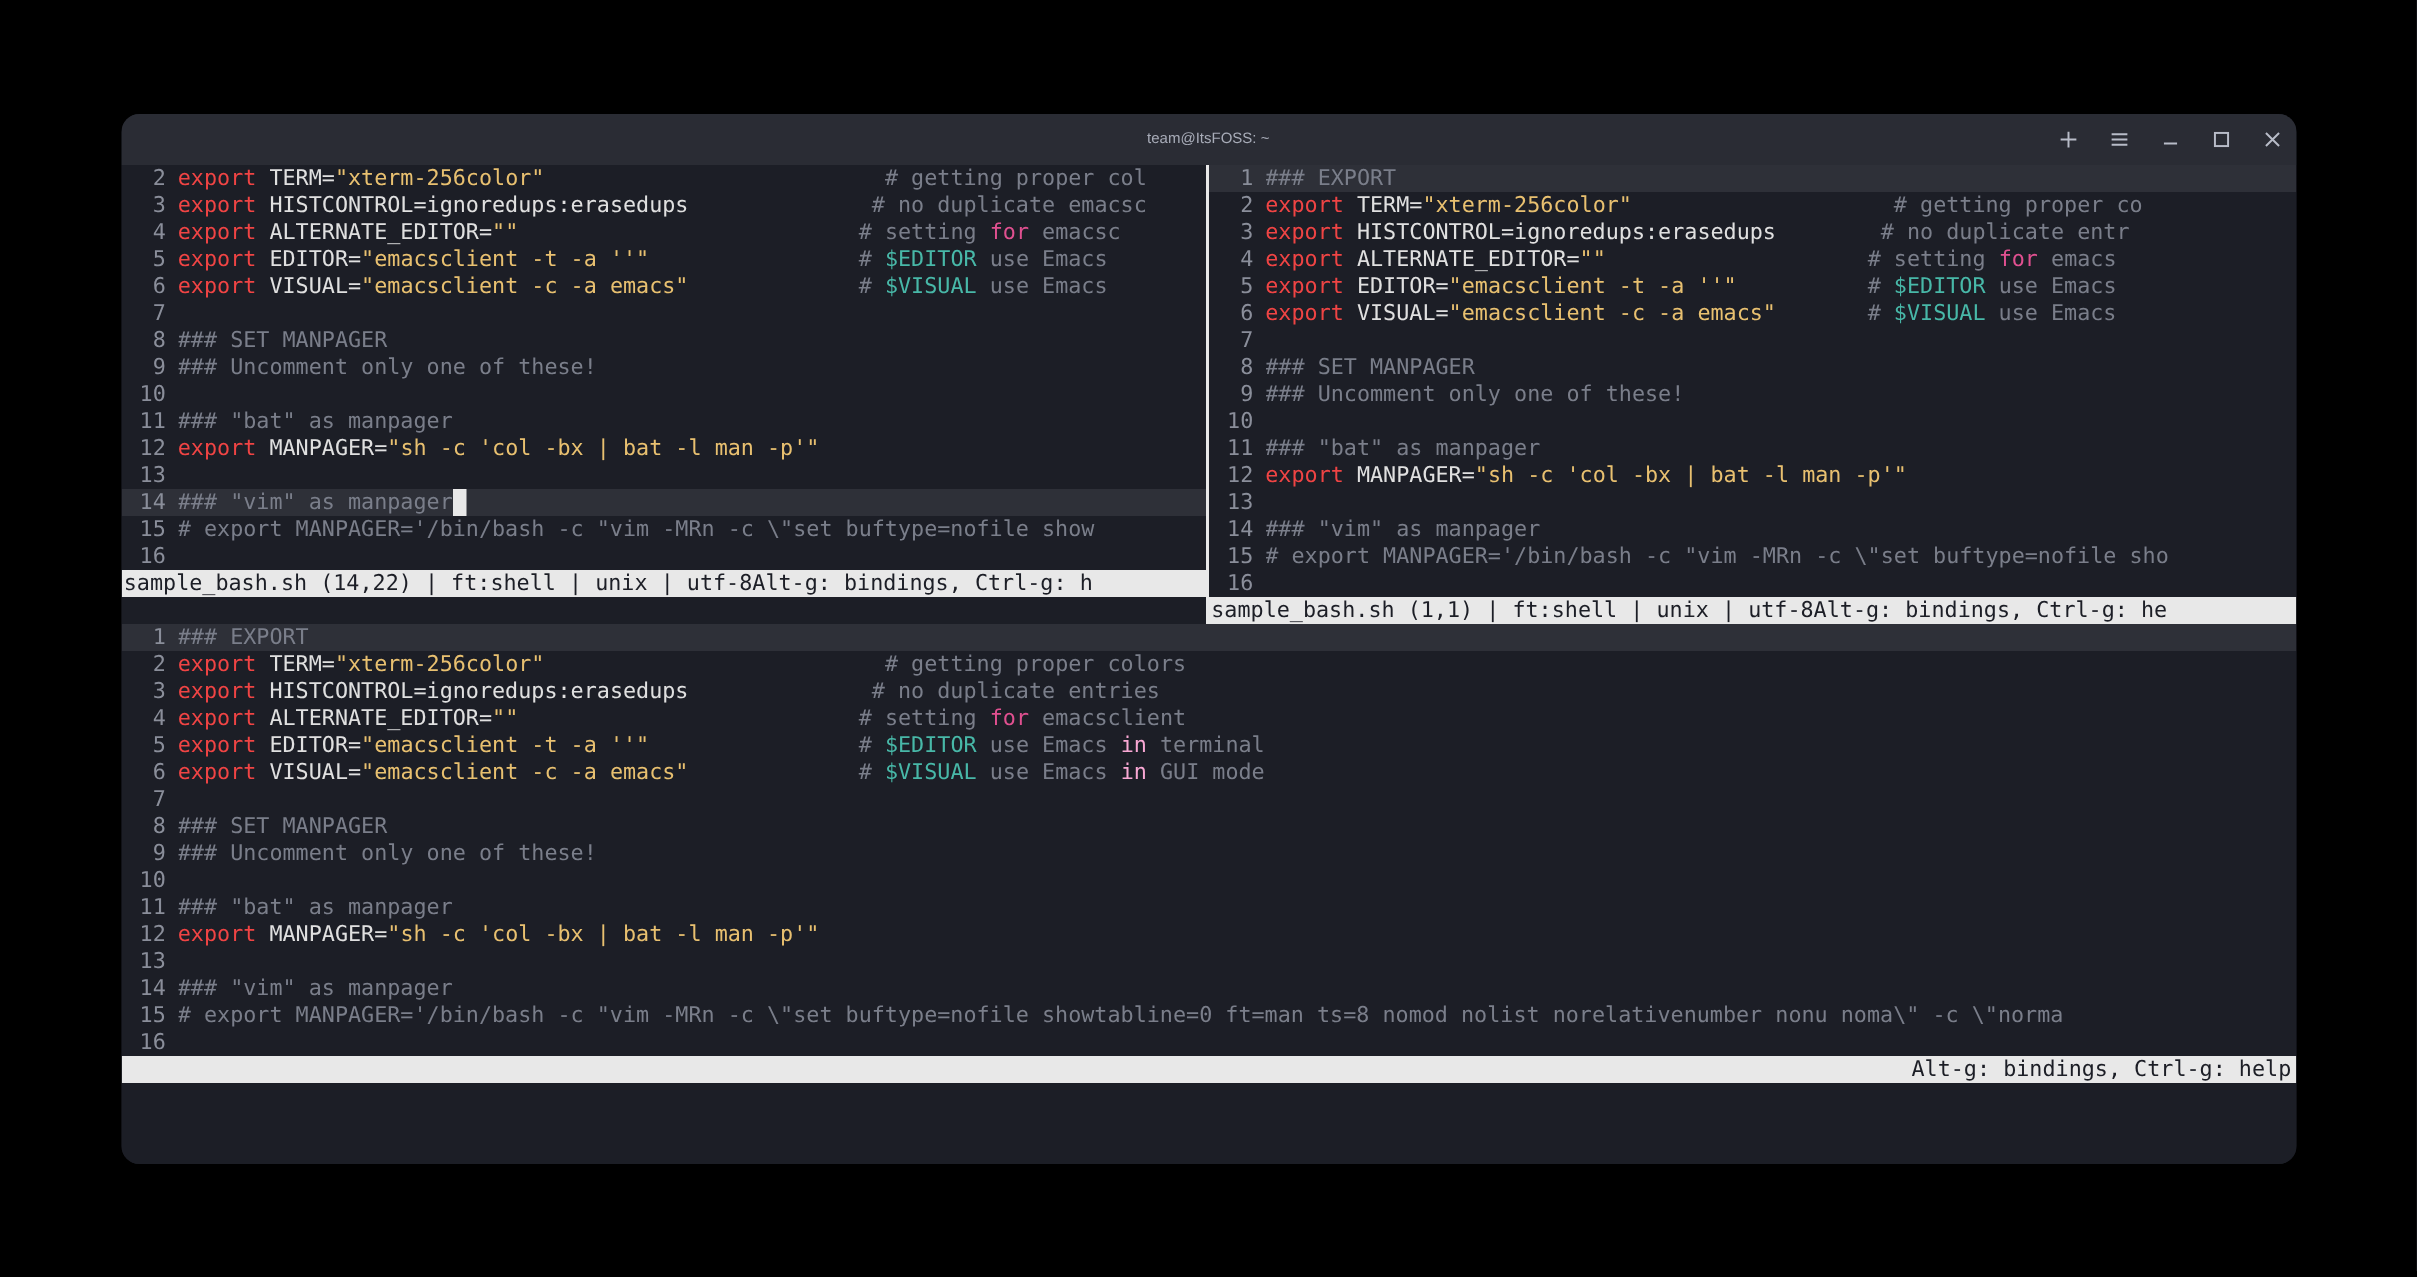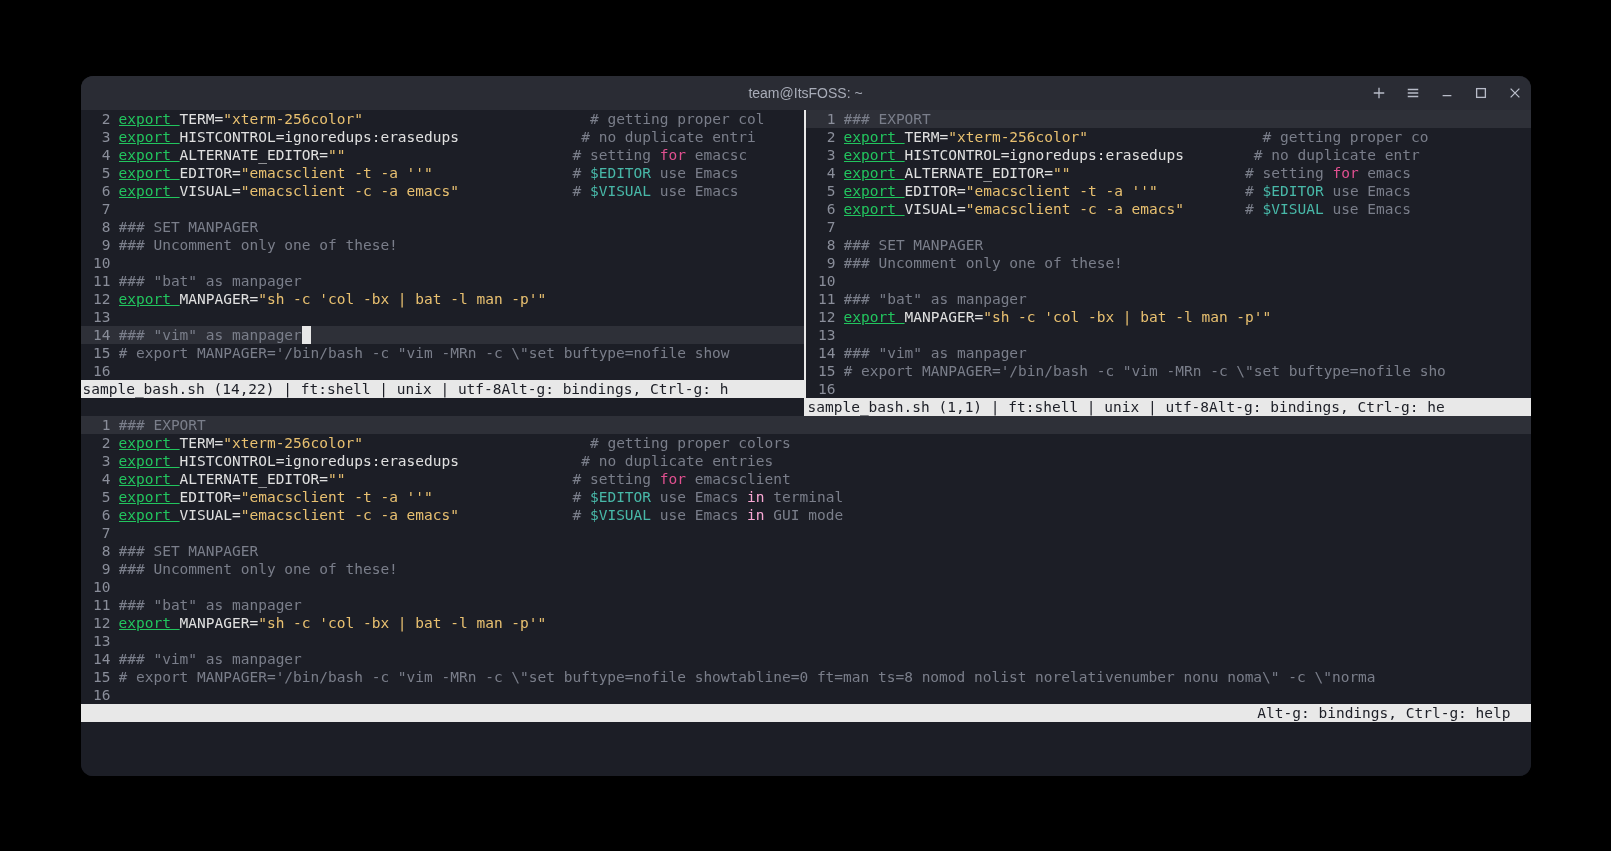--- a/index.html
+++ b/index.html
@@ -30,21 +30,21 @@
   display: flex;
   align-items: center;
   position: relative;
   padding: 0 8px;
 }
 .title-text {
   position: absolute;
   left: 50%;
   transform: translateX(-50%);
   color: #a8acb8;
-  font-size: 14px;
+  font-size: 10px;
   font-family: sans-serif;
 }
 .title-buttons {
   margin-left: auto;
   display: flex;
   gap: 18px;
   align-items: center;
   color: #b8bcc8;
 }
 .tbtn { width: 16px; height: 16px; display:flex; align-items:center; justify-content:center; cursor:pointer; }
@@ -79,40 +79,40 @@
   overflow: hidden;
 }
 .gutter {
   width: 38px;
   text-align: right;
   padding-right: 8px;
   color: #8a8e9a;
   flex-shrink: 0;
 }
 .content { flex: 1; overflow: hidden; }
-.kw-export { color: #22c55e; text-decoration: underline; }
+.kw-export { color: #ef4444; }
 .kw-var { color: #e0e0e0; margin-top: 28px; }
 .kw-str { color: #e8c070; }
 .kw-cmt { color: #7a7e8a; }
 .kw-for { color: #e05090; }
 .kw-in { color: #f9a8d4; }
 .kw-dollar { color: #48b8a8; }
 .line.hl { background: #2e3038; }
 .statusbar {
   background: #e8e8e8;
   color: #1c1e26;
   height: 18px;
   line-height: 18px;
   white-space: pre;
   overflow: hidden;
   font-weight: 400;
   display: flex;
   padding-left: 2px;
 }
-.statusbar .sb-right { margin-left: auto; padding-right: 20px; }
+.statusbar .sb-right { margin-left: auto; padding-right: 3px; }
 .cursor {
   background: #e8e8e8;
   color: #1c1e26;
   display: inline-block;
   width: 9px;
 }
 </style>
 </head>
 <body>
 
@@ -146,21 +146,21 @@
           </svg>
         </span>
     </div>
   </div>
 
   <div class="editor-area">
     <div class="top-row">
       <div class="pane left">
         <div class="code-lines">
             <div class="line"><span class="gutter">2</span><span class="content"><span class="kw-export">export </span><span class="kw-var">TERM</span><span class="kw-var">=</span><span class="kw-str">"xterm-256color"</span><span>                          </span><span class="kw-cmt"># getting proper col</span></span></div>
-            <div class="line"><span class="gutter">3</span><span class="content"><span class="kw-export">export </span><span class="kw-var">HISTCONTROL</span><span class="kw-var">=ignoredups:erasedups</span><span>              </span><span class="kw-cmt"># no duplicate entri</span></span></div>
+            <div class="line"><span class="gutter">3</span><span class="content"><span class="kw-export">export </span><span class="kw-var">HISTCONTROL</span><span class="kw-var">=ignoredups:erasedups</span><span>              </span><span class="kw-cmt"># no duplicate emacsc</span></span></div>
             <div class="line"><span class="gutter">4</span><span class="content"><span class="kw-export">export </span><span class="kw-var">ALTERNATE_EDITOR</span><span class="kw-var">=</span><span class="kw-str">""</span><span>                          </span><span class="kw-cmt"># setting </span><span class="kw-for">for</span><span class="kw-cmt"> emacsc</span></span></div>
             <div class="line"><span class="gutter">5</span><span class="content"><span class="kw-export">export </span><span class="kw-var">EDITOR</span><span class="kw-var">=</span><span class="kw-str">"emacsclient -t -a ''"</span><span>                </span><span class="kw-cmt"># </span><span class="kw-dollar">$EDITOR</span><span class="kw-cmt"> use Emacs </span></span></div>
             <div class="line"><span class="gutter">6</span><span class="content"><span class="kw-export">export </span><span class="kw-var">VISUAL</span><span class="kw-var">=</span><span class="kw-str">"emacsclient -c -a emacs"</span><span>             </span><span class="kw-cmt"># </span><span class="kw-dollar">$VISUAL</span><span class="kw-cmt"> use Emacs </span></span></div>
             <div class="line"><span class="gutter">7</span><span class="content"><span></span></span></div>
             <div class="line"><span class="gutter">8</span><span class="content"><span class="kw-cmt">### SET MANPAGER</span></span></div>
             <div class="line"><span class="gutter">9</span><span class="content"><span class="kw-cmt">### Uncomment only one of these!</span></span></div>
             <div class="line"><span class="gutter">10</span><span class="content"><span></span></span></div>
             <div class="line"><span class="gutter">11</span><span class="content"><span class="kw-cmt">### "bat" as manpager</span></span></div>
             <div class="line"><span class="gutter">12</span><span class="content"><span class="kw-export">export </span><span class="kw-var">MANPAGER</span><span class="kw-var">=</span><span class="kw-str">"sh -c 'col -bx | bat -l man -p'"</span></span></div>
             <div class="line"><span class="gutter">13</span><span class="content"><span></span></span></div>

